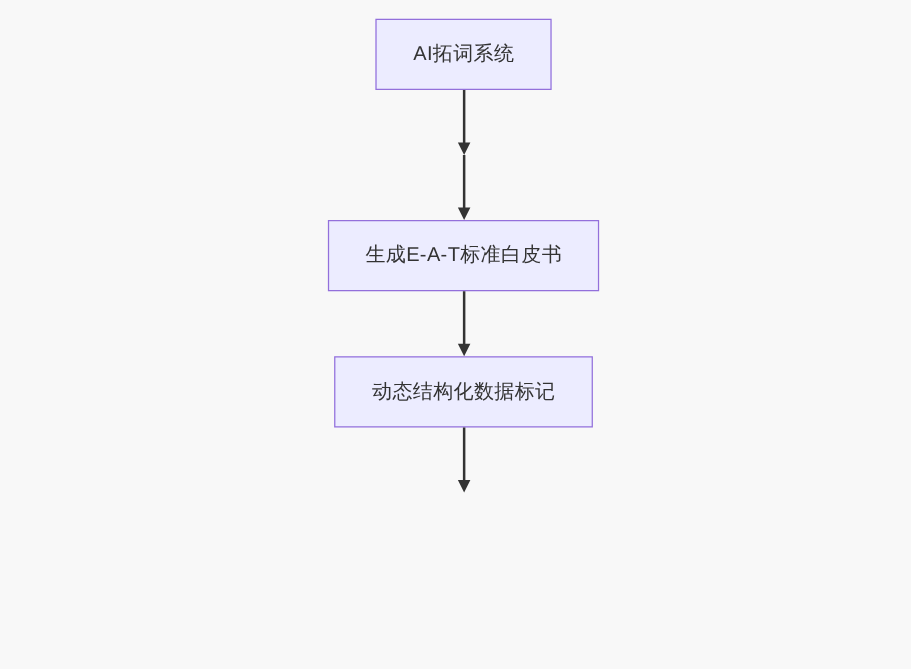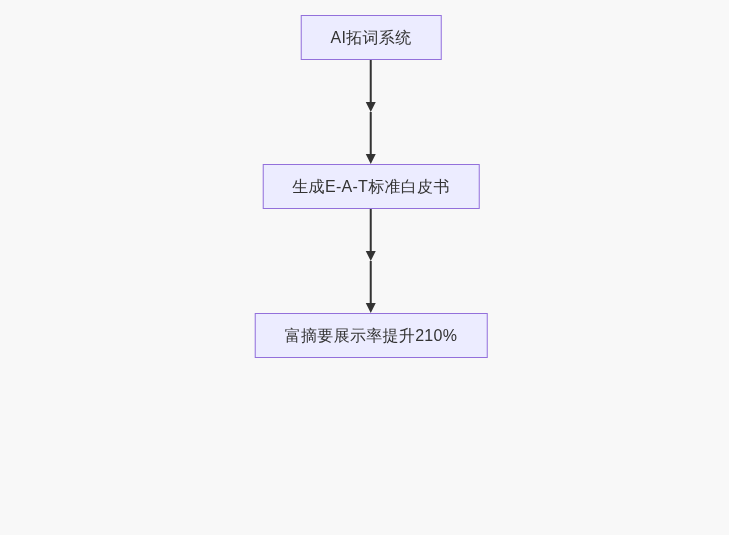--- a/index.html
+++ b/index.html
@@ -22,21 +22,21 @@
     position: absolute;
     left: 371px;
     top: 15px;
     transform: translateX(-50%);
     display: flex;
     flex-direction: column;
     align-items: center;
   }
   .node {
     box-sizing: border-box;
-    height: 45px;
+    height: 57px;
     padding: 0 29px;
     background: var(--node-fill, #ECECFF);
     border: 1px solid var(--node-border, #9370DB);
     display: flex;
     align-items: center;
     justify-content: center;
     white-space: nowrap;
   }
   .node-label {
     font-size: 16px;
@@ -87,23 +87,23 @@
 
   <div class="node">
     <span class="node-label">生成E-A-T标准白皮书</span>
   </div>
 
   <div class="arrow">
     <div class="arrow-line"></div>
     <div class="arrow-head"></div>
   </div>
 
+  <div class="node">
+    <span class="node-label">动态结构化数据标记</span>
+  </div>
 
   <div class="arrow">
     <div class="arrow-line"></div>
     <div class="arrow-head"></div>
   </div>
 
-  <div class="node">
-    <span class="node-label">富摘要展示率提升210%</span>
-  </div>
 </div>
 </div>
 
 </body></html>

